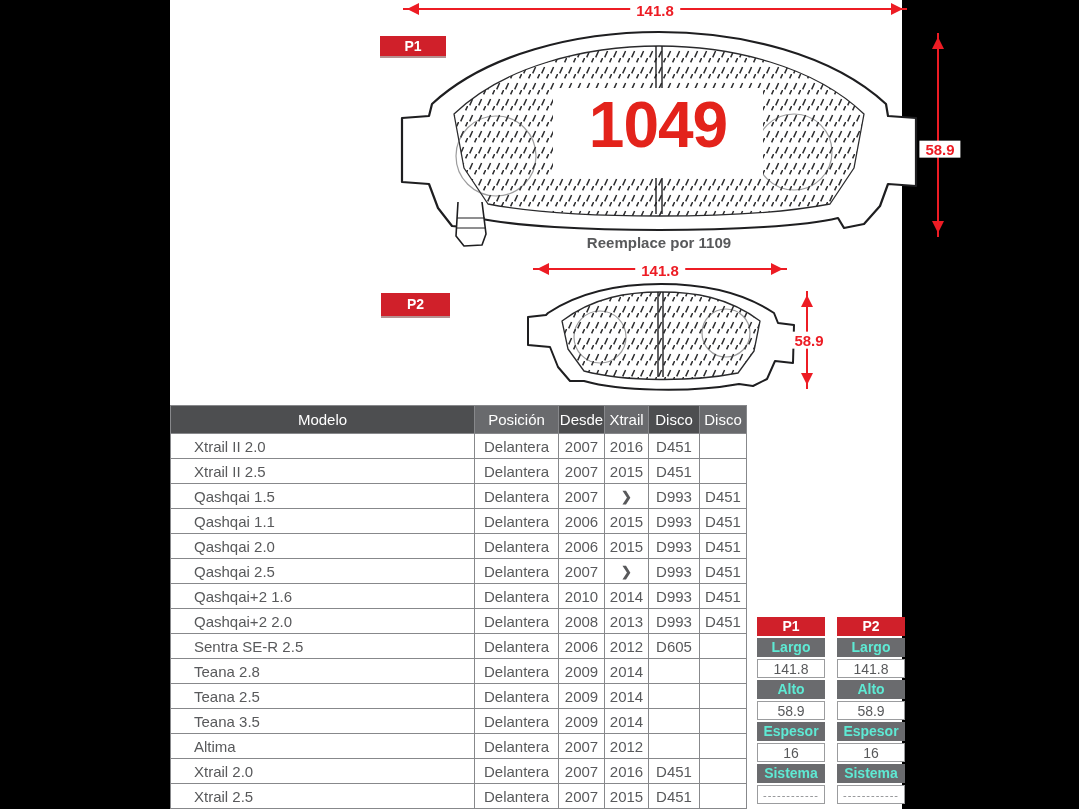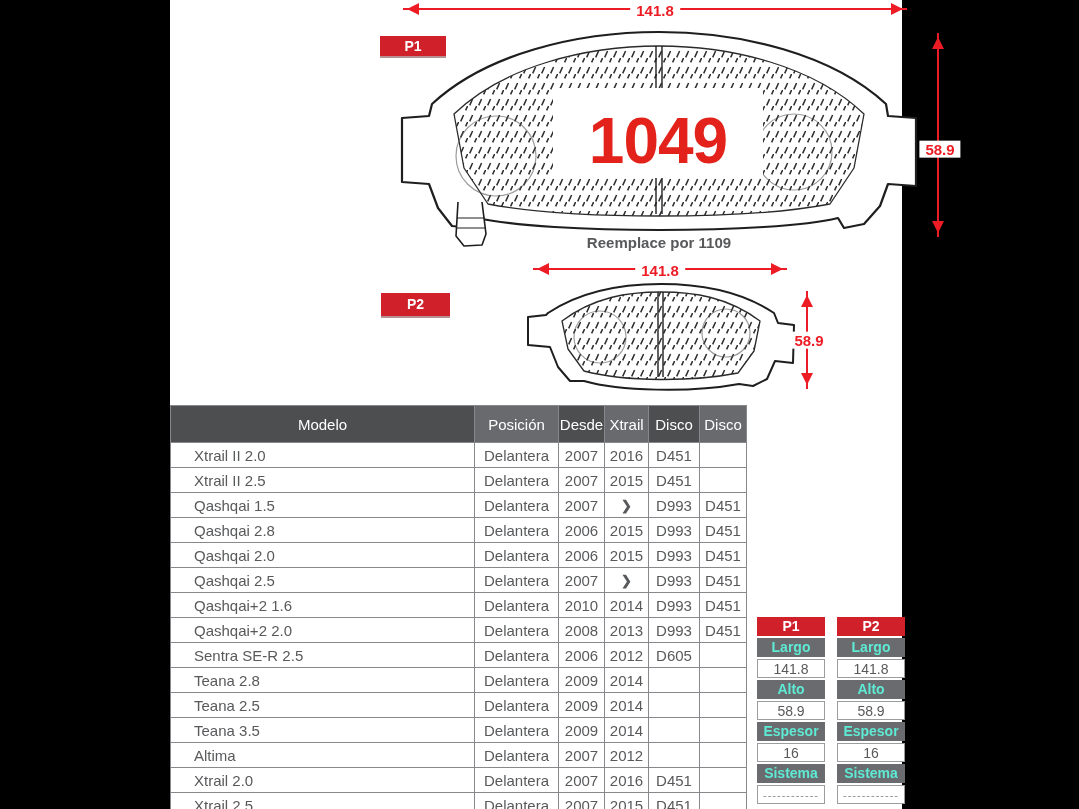--- a/index.html
+++ b/index.html
@@ -14,38 +14,38 @@
   .abs{position:absolute;}
 
   
   .badge{position:absolute;background:var(--red);color:#fff;font-weight:bold;font-size:14px;
          text-align:center;box-shadow:0 2px 0 rgba(90,10,10,.45);}
   #badge-p1{left:210px;top:36px;width:66px;height:20px;line-height:20px;}
   #badge-p2{left:211px;top:293px;width:69px;height:23px;line-height:23px;}
 
   
   .partbox{position:absolute;left:383px;top:88px;width:210px;height:90px;background:#fff;
-           display:flex;align-items:flex-end;justify-content:center;}
+           display:flex;align-items:flex-start;justify-content:center;}
   .partbox span{color:var(--red-bright);font-size:64px;font-weight:bold;letter-spacing:-1px;}
   .replace{position:absolute;left:369px;top:234px;width:240px;text-align:center;
            font-size:15px;font-weight:bold;color:var(--ink);}
 
   
   .dimh{position:absolute;height:0;border-top:2px solid var(--dim-red);}
   .dimh::before{content:"";position:absolute;left:-2px;top:-7px;border:6px solid transparent;border-right:12px solid var(--dim-red);}
   .dimh::after{content:"";position:absolute;right:-2px;top:-7px;border:6px solid transparent;border-left:12px solid var(--dim-red);}
   .dimv{position:absolute;width:0;border-left:2px solid var(--dim-red);}
   .dimv::before{content:"";position:absolute;top:-2px;left:-7px;border:6px solid transparent;border-bottom:12px solid var(--dim-red);}
   .dimv::after{content:"";position:absolute;bottom:-2px;left:-7px;border:6px solid transparent;border-top:12px solid var(--dim-red);}
   .dimlabel{position:absolute;background:#fff;color:var(--dim-red);font-weight:bold;font-size:15px;
             padding:0 6px;transform:translate(-50%,-55%);white-space:nowrap;}
 
   
   table.apps{position:absolute;left:170px;top:405px;width:576px;border-collapse:collapse;table-layout:fixed;}
-  table.apps th{height:37px;color:#fff;font-weight:normal;font-size:15px;text-align:center;border:1px solid var(--grid);}
+  table.apps th{height:28px;color:#fff;font-weight:normal;font-size:15px;text-align:center;border:1px solid var(--grid);}
   table.apps th.hd{background:var(--hdr-dark);}
   table.apps th.hl{background:var(--hdr-light);}
   table.apps td{height:25px;font-size:15px;color:var(--ink);text-align:center;border:1px solid var(--grid);
                 background:#fff;overflow:hidden;white-space:nowrap;}
   table.apps td.model{text-align:left;padding-left:23px;}
   table.apps td.chev{font-weight:bold;font-size:13px;}
 
   
   .spec{position:absolute;top:617px;width:68px;}
   #spec-p1{left:757px;} #spec-p2{left:837px;}
@@ -177,21 +177,21 @@
       </tr>
       <tr>
         <td class="model">Qashqai 1.5</td>
         <td>Delantera</td>
         <td>2007</td>
         <td class="chev">❯</td>
         <td>D993</td>
         <td>D451</td>
       </tr>
       <tr>
-        <td class="model">Qashqai 2.8</td>
+        <td class="model">Qashqai 1.1</td>
         <td>Delantera</td>
         <td>2006</td>
         <td>2015</td>
         <td>D993</td>
         <td>D451</td>
       </tr>
       <tr>
         <td class="model">Qashqai 2.0</td>
         <td>Delantera</td>
         <td>2006</td>

